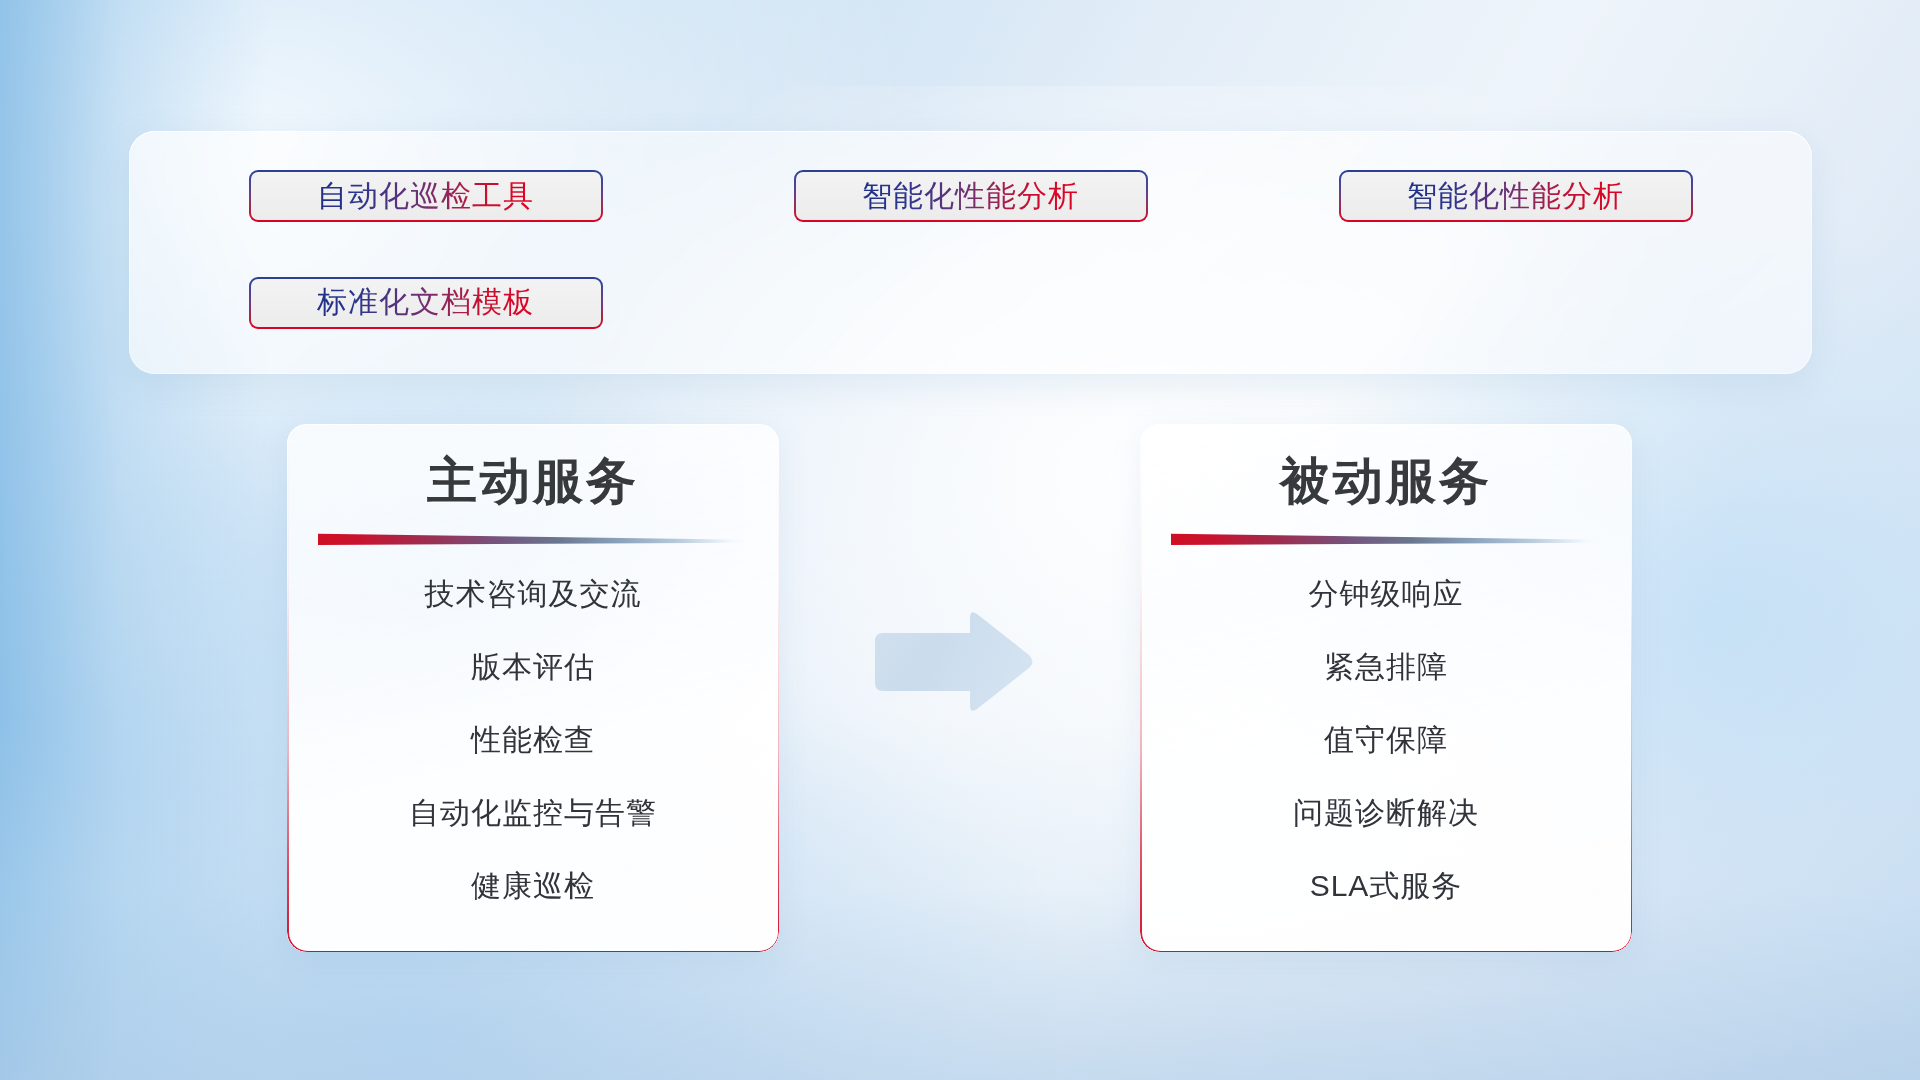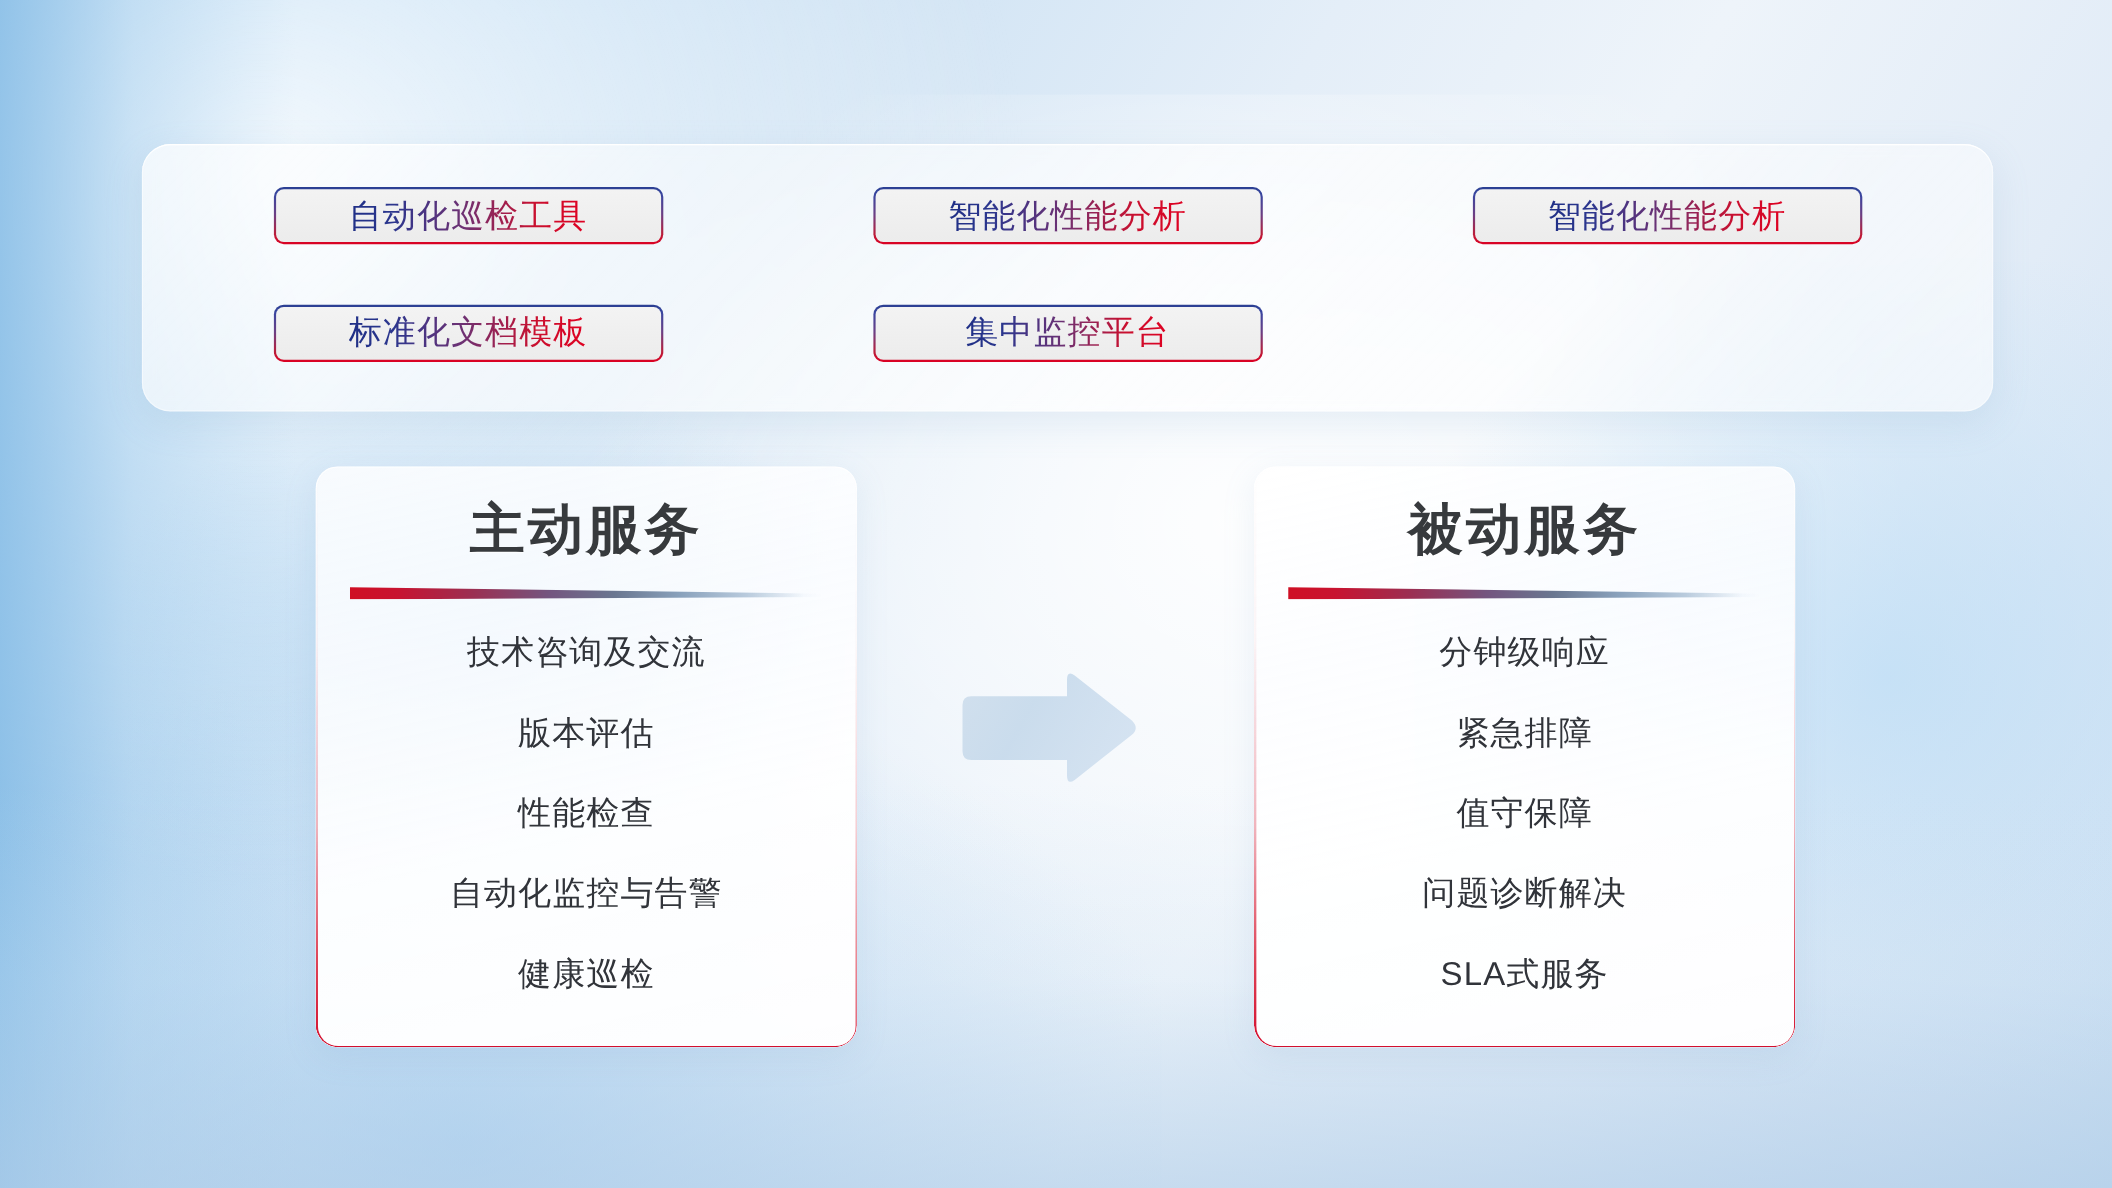--- a/index.html
+++ b/index.html
@@ -327,25 +327,20 @@
         <span class="tag-label">智能化性能分析</span>
       </div>
     </div>
 
     <div class="tag-btn">
       <div class="tag-btn-inner">
         <span class="tag-label">标准化文档模板</span>
       </div>
     </div>
 
-    <div class="tag-btn">
-      <div class="tag-btn-inner">
-        <span class="tag-label">集中监控平台</span>
-      </div>
-    </div>
 
   </div>
 </div>
 
 <div class="svc-card" id="card-active">
   <div class="card-title">主动服务</div>
   <div class="card-divider">
     <div class="wedge"></div>
   </div>
   <ul class="card-list">

